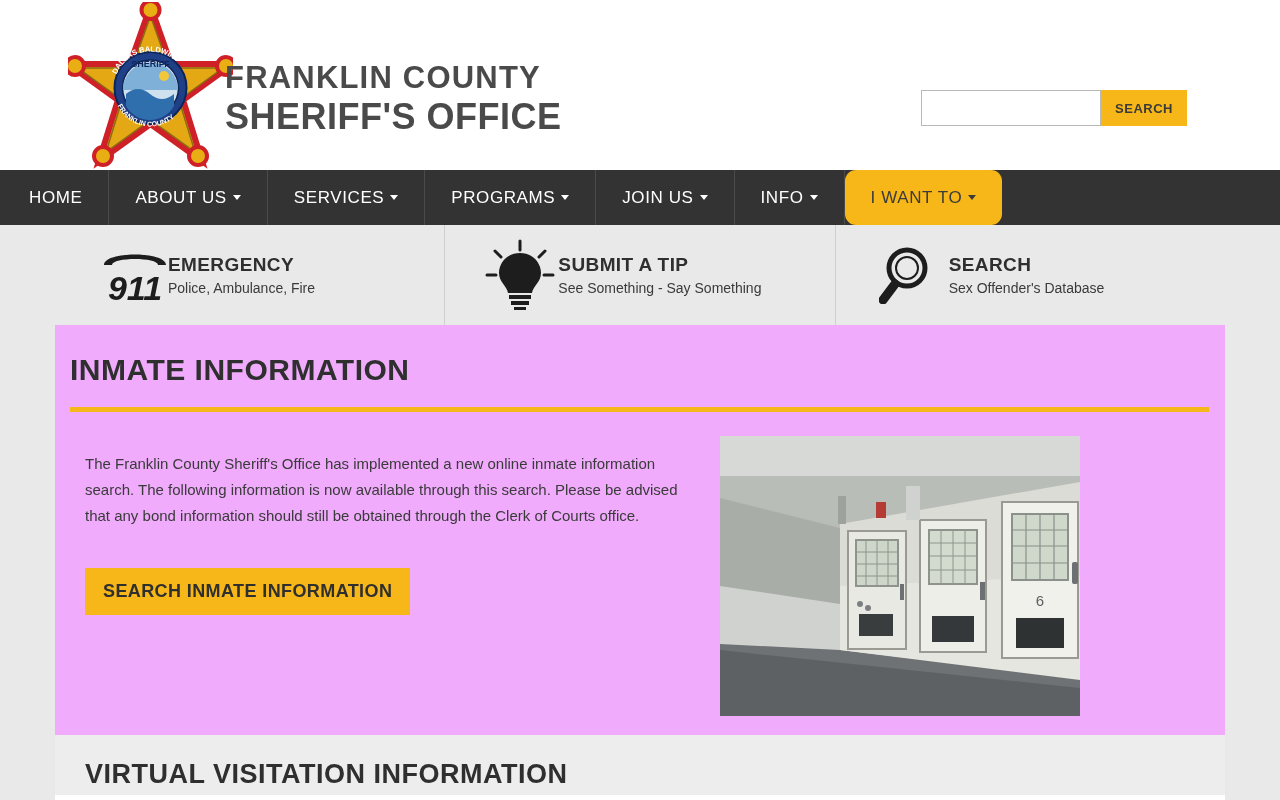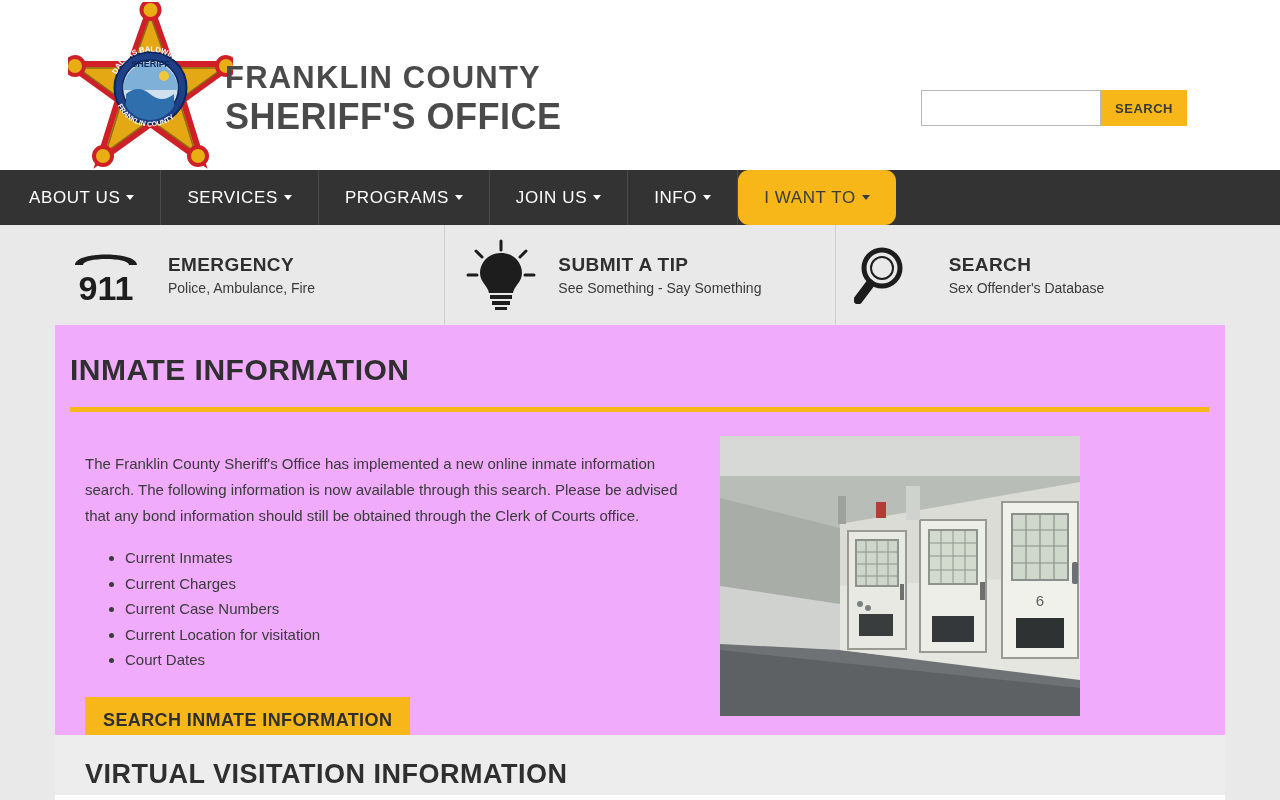--- a/index.html
+++ b/index.html
@@ -126,22 +126,23 @@
     align-items: center;
     border-right: 1px solid #cfcfcf;
     padding-left: 18px;
     cursor: pointer;
   }
   .quick:last-child { border-right: none; }
   .quick-icon {
     width: 95px;
     display: flex;
     align-items: center;
-    justify-content: flex-start;
+    justify-content: flex-end;
     flex: 0 0 95px;
+    font-style: italic;
   }
   .quick-text .t1 {
     font-size: 19px;
     font-weight: bold;
     color: #2f2f2f;
     letter-spacing: .4px;
     font-family: "Liberation Sans Narrow", "Liberation Sans", sans-serif;
   }
   .quick-text .t2 {
     font-size: 14px;
@@ -294,20 +295,23 @@
     </div>
 
     <div class="search-area">
       <input class="search-input" type="text" value="" placeholder="" style="">
       <button class="search-btn">SEARCH</button>
     </div>
   </div>
 
   <div class="nav">
     <div class="nav-spacer"></div>
+    <div class="nav-item">
+      <span>HOME</span>
+    </div>
     <div class="nav-item">
       <span>ABOUT US</span>
         <span class="caret"></span>
     </div>
     <div class="nav-item">
       <span>SERVICES</span>
         <span class="caret"></span>
     </div>
     <div class="nav-item">
       <span>PROGRAMS</span>
@@ -384,27 +388,20 @@
   <div class="side-rail-left"></div>
   <div class="side-rail-right"></div>
 
   <div class="main" style="position:relative;z-index:2;">
     <div class="page-title">INMATE INFORMATION</div>
     <div class="title-rule"></div>
 
     <div class="content-row">
       <div class="content-left">
         <p class="intro">The Franklin County Sheriff's Office has implemented a new online inmate information search. The following information is now available through this search. Please be advised that any bond information should still be obtained through the Clerk of Courts office.</p>
-        <ul class="bullets">
-          <li>Current Inmates</li>
-          <li>Current Charges</li>
-          <li>Current Case Numbers</li>
-          <li>Current Location for visitation</li>
-          <li>Court Dates</li>
-        </ul>
         <button class="cta">SEARCH INMATE INFORMATION</button>
       </div>
 
       <div class="content-right">
         <div class="photo">
           <svg width="360" height="280" viewBox="0 0 360 280">
 
             <rect x="0" y="0" width="360" height="70" fill="#c9ccc9"></rect>
             <polygon points="0,0 360,0 360,42 0,70" fill="#d6d9d6"></polygon>
 

